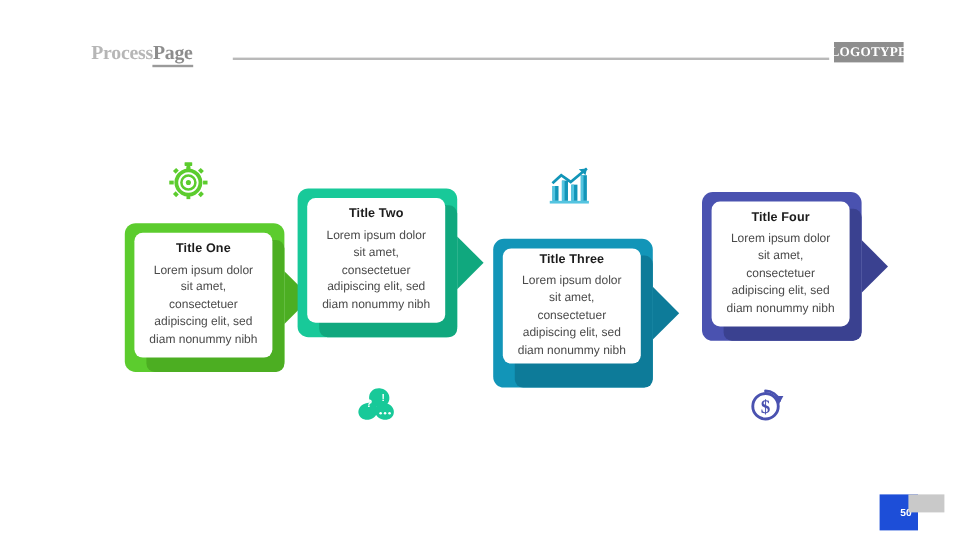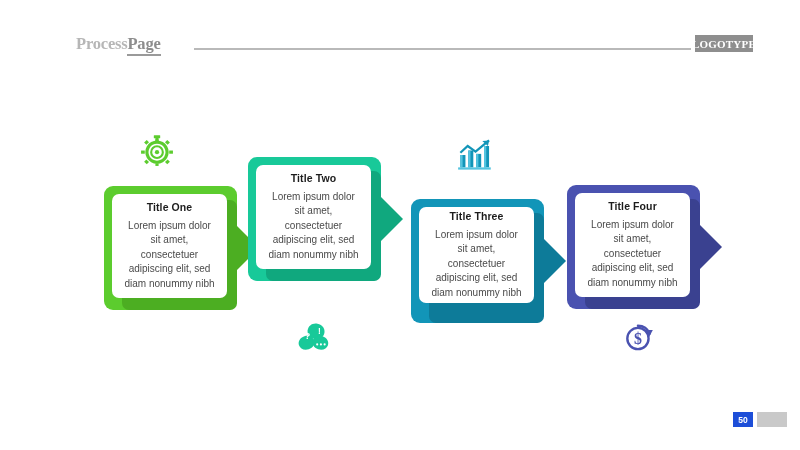--- a/index.html
+++ b/index.html
@@ -119,28 +119,29 @@
     width: 40px; height: 40px;
     display: flex;
     align-items: center;
     justify-content: center;
   }
 
   
   .page-num {
     position: absolute;
     left: 733px; top: 412px;
-    width: 20px; height: 15px;
+    width: 20px; height: 30px;
     background: #1d4ed8;
     color: #ffffff;
     font-size: 8.5px;
     font-weight: bold;
     display: flex;
     align-items: center;
     justify-content: center;
+    padding-left: 12px;
   }
   .footer-bar {
     position: absolute;
     left: 757px; top: 412px;
     width: 30px; height: 15px;
     background: #c9c9c9;
   }
 </style>
 </head>
 <body>
@@ -178,21 +179,21 @@
   <div class="card-group" id="g2" style="left:411px; top:199px; width:133px; height:124px;">
     <div class="card-frame" id="f2" style="background: rgb(18, 149, 184);"></div>
     <div class="card-arrow" id="a2" style="border-left-color: rgb(13, 123, 153);"></div>
     <div class="card-shadow" id="s2" style="left: 18px; top: 14px; width: 115px; height: 110px; background: rgb(13, 123, 153);"></div>
     <div class="card-inner" style="left:8px; top:8px; width:115px; height:96px;">
       <div class="card-title">Title Three</div>
       <div class="card-text">Lorem ipsum dolor sit amet, consectetuer adipiscing elit, sed diam nonummy nibh</div>
     </div>
   </div>
 
-  <div class="card-group" id="g3" style="left:567px; top:160px; width:133px; height:124px;margin-top:25px;">
+  <div class="card-group" id="g3" style="left:585px; top:160px; width:133px; height:124px;">
     <div class="card-frame" id="f3" style="background: rgb(74, 82, 176);"></div>
     <div class="card-arrow" id="a3" style="border-left-color: rgb(58, 65, 144);"></div>
     <div class="card-shadow" id="s3" style="left: 18px; top: 14px; width: 115px; height: 110px; background: rgb(58, 65, 144);"></div>
     <div class="card-inner" style="left:8px; top:8px; width:115px; height:104px;">
       <div class="card-title">Title Four</div>
       <div class="card-text">Lorem ipsum dolor sit amet, consectetuer adipiscing elit, sed diam nonummy nibh</div>
     </div>
   </div>
 
   <div class="icon-wrap" style="left:137px; top:130px;">

